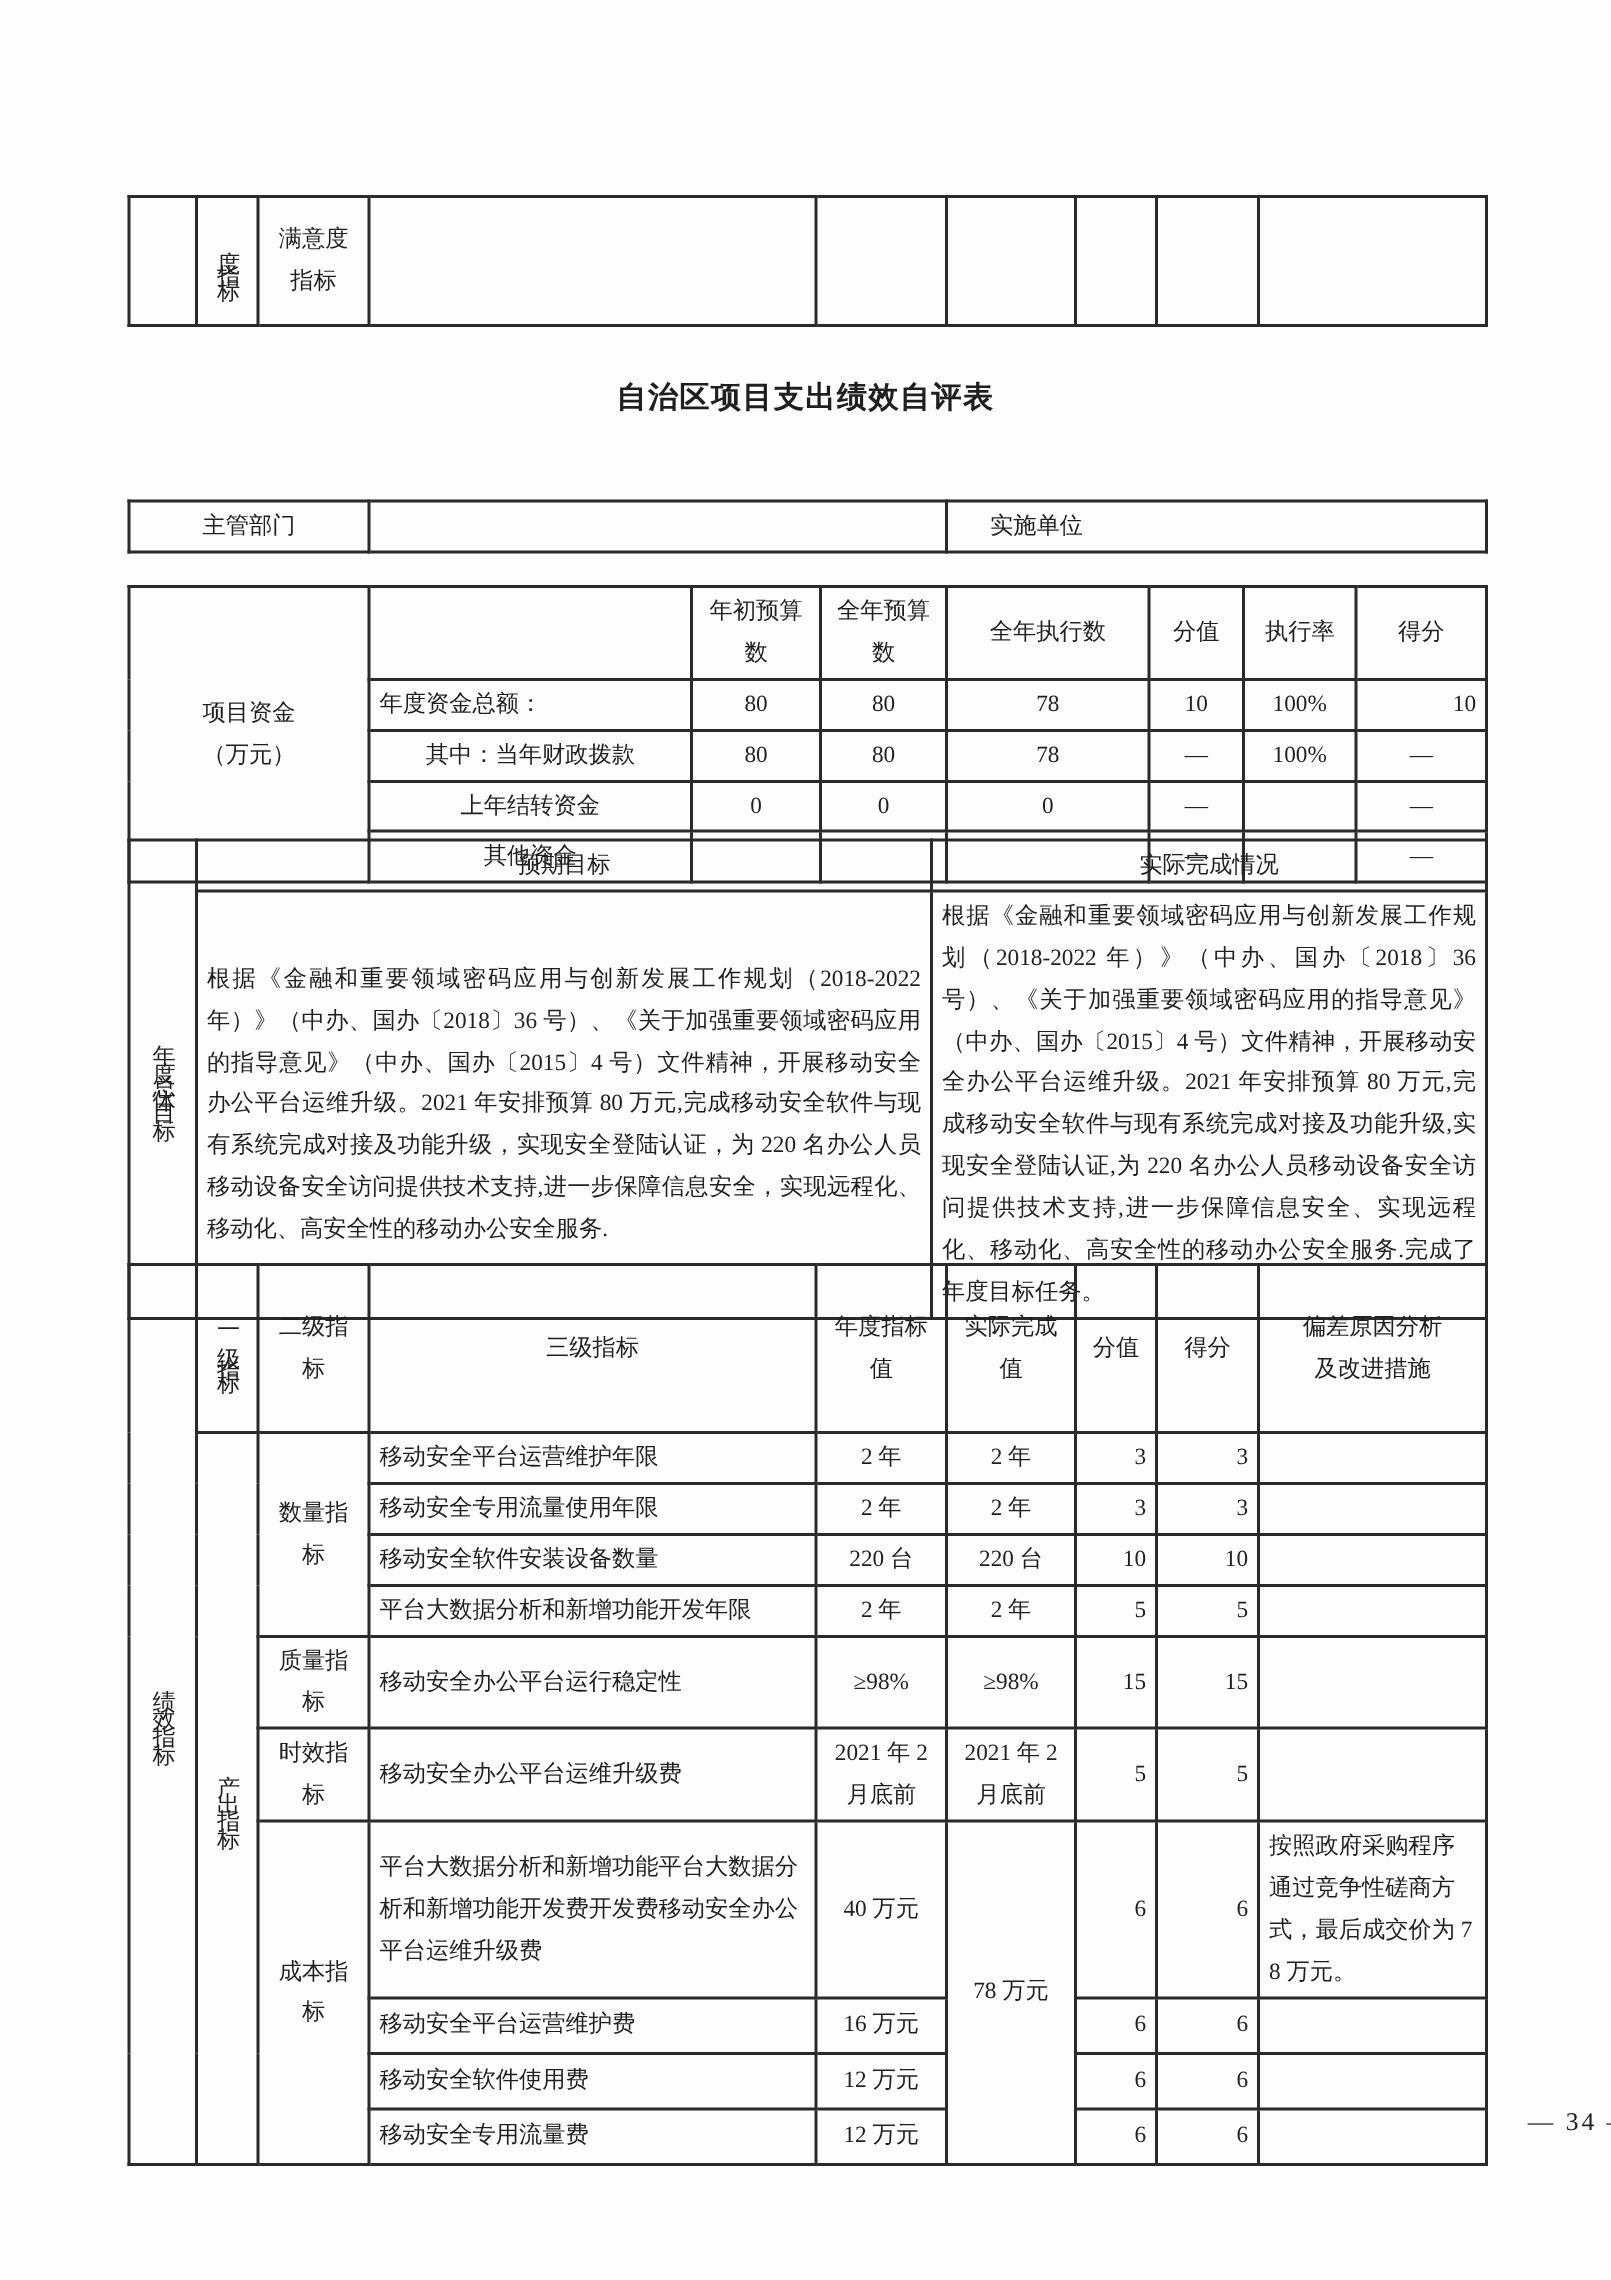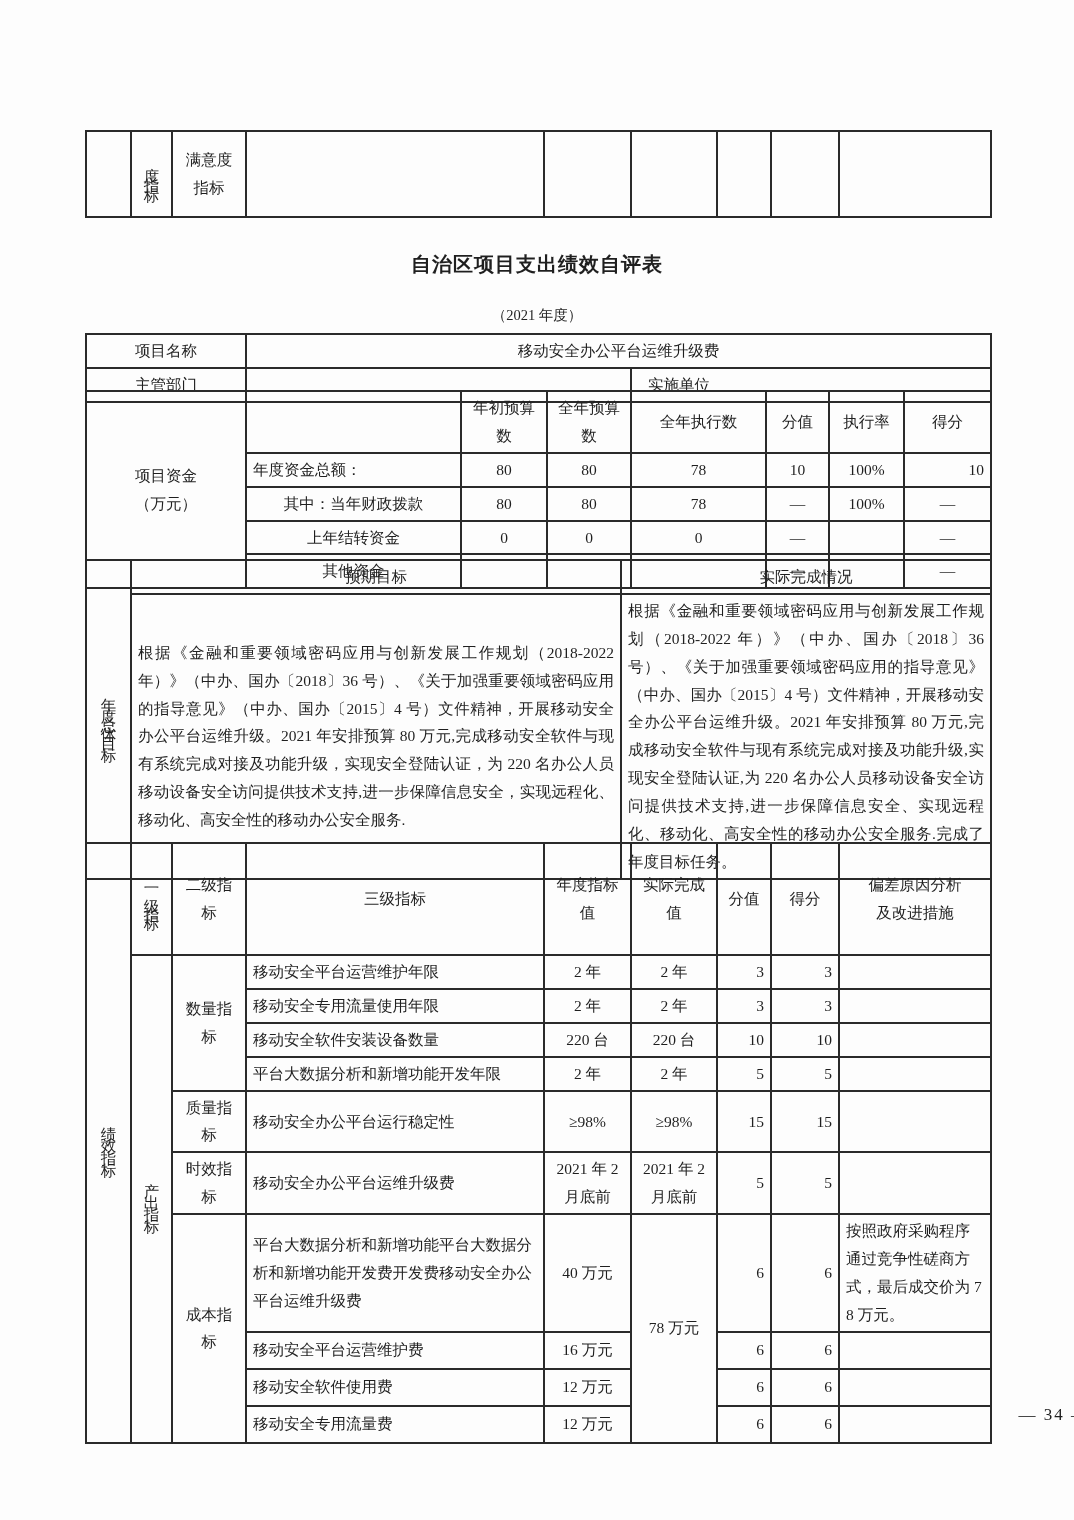--- a/index.html
+++ b/index.html
@@ -78,37 +78,32 @@
       <td></td>
       <td></td>
       <td></td>
       <td></td>
       <td></td>
     </tr>
   </tbody>
     </table>
 
   <div class="title">自治区项目支出绩效自评表</div>
-  <div class="subtitle">（2021 年度）</div>
 
   <table class="doc" style="top:333px">
     <colgroup>
         <col style="width:160px">
         <col style="width:385px">
         <col style="width:360px">
       </colgroup>
     <tbody>
-        <tr style="height:29px">
-      <td class="c">项目名称</td>
-      <td colspan="2" class="c">移动安全办公平台运维升级费</td>
-    </tr>
     <tr style="height:30px">
       <td class="c">主管部门</td>
       <td></td>
-      <td style="padding-left:16px">实施单位</td>
+      <td style="padding-left:28px">实施单位</td>
     </tr>
   </tbody>
     </table>
 
   <table class="doc" style="top:390px">
     <colgroup>
       <col style="width:160px">
         <col style="width:215px">
         <col style="width:86px">
         <col style="width:84px">

